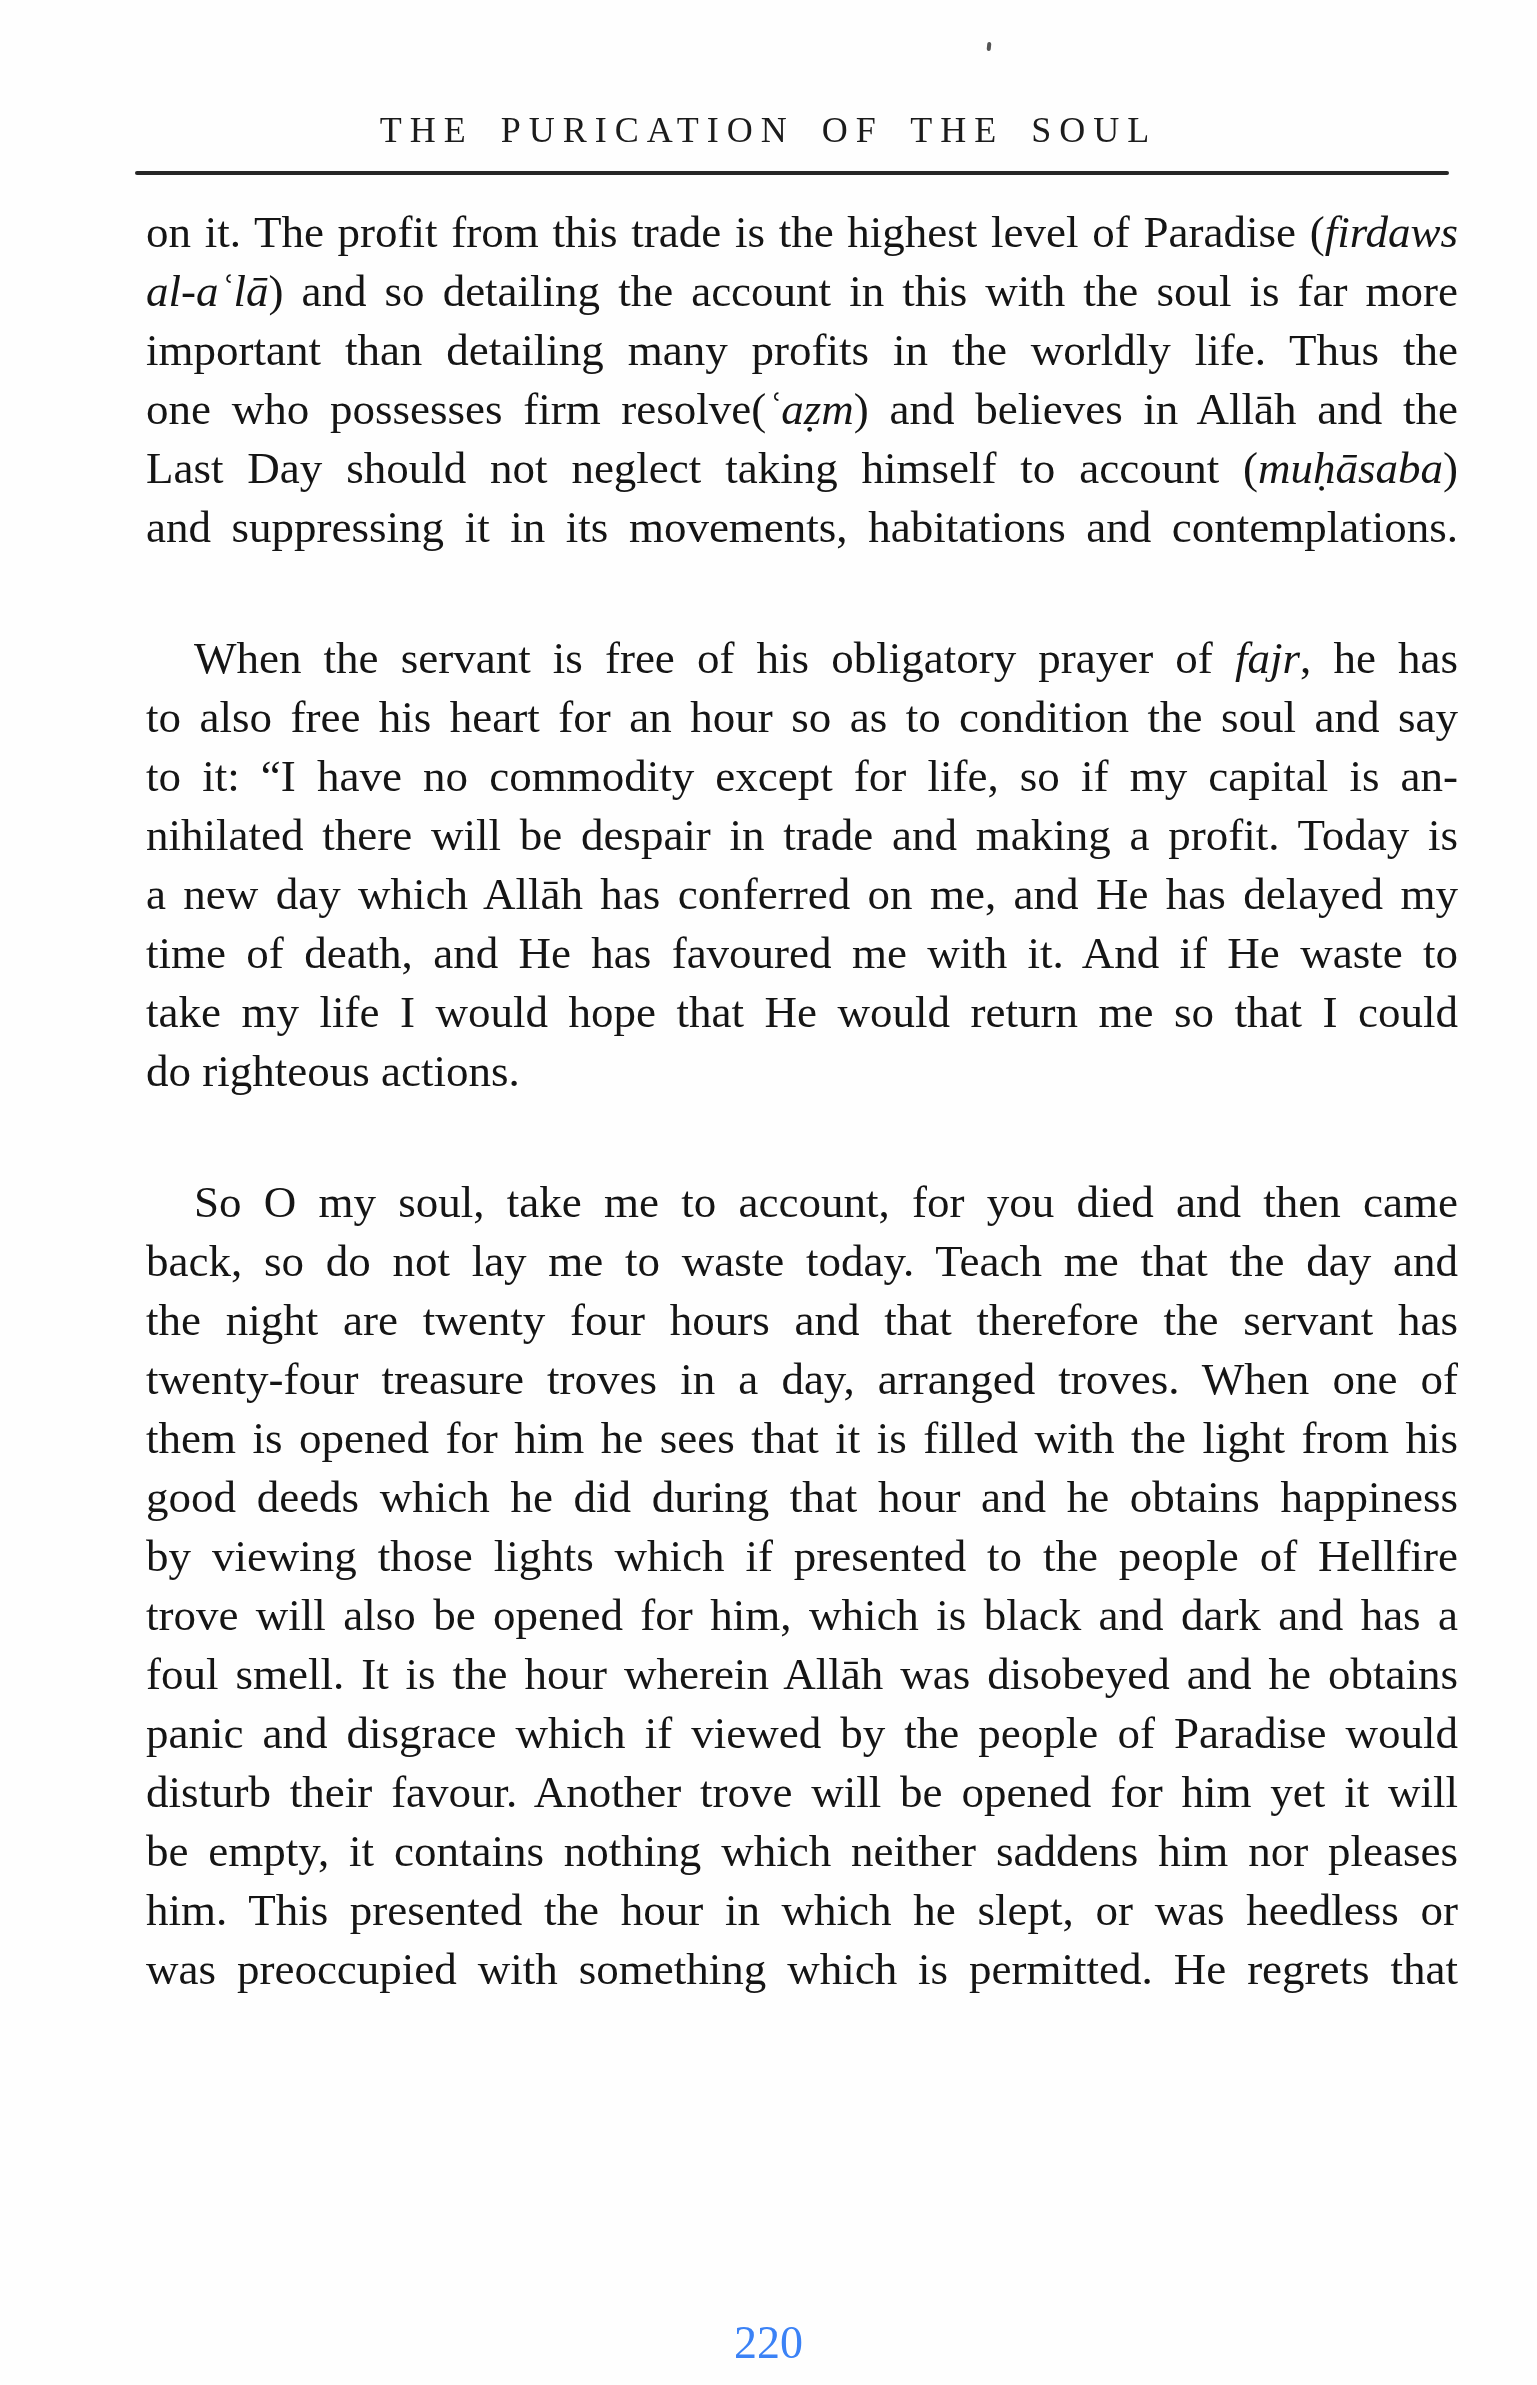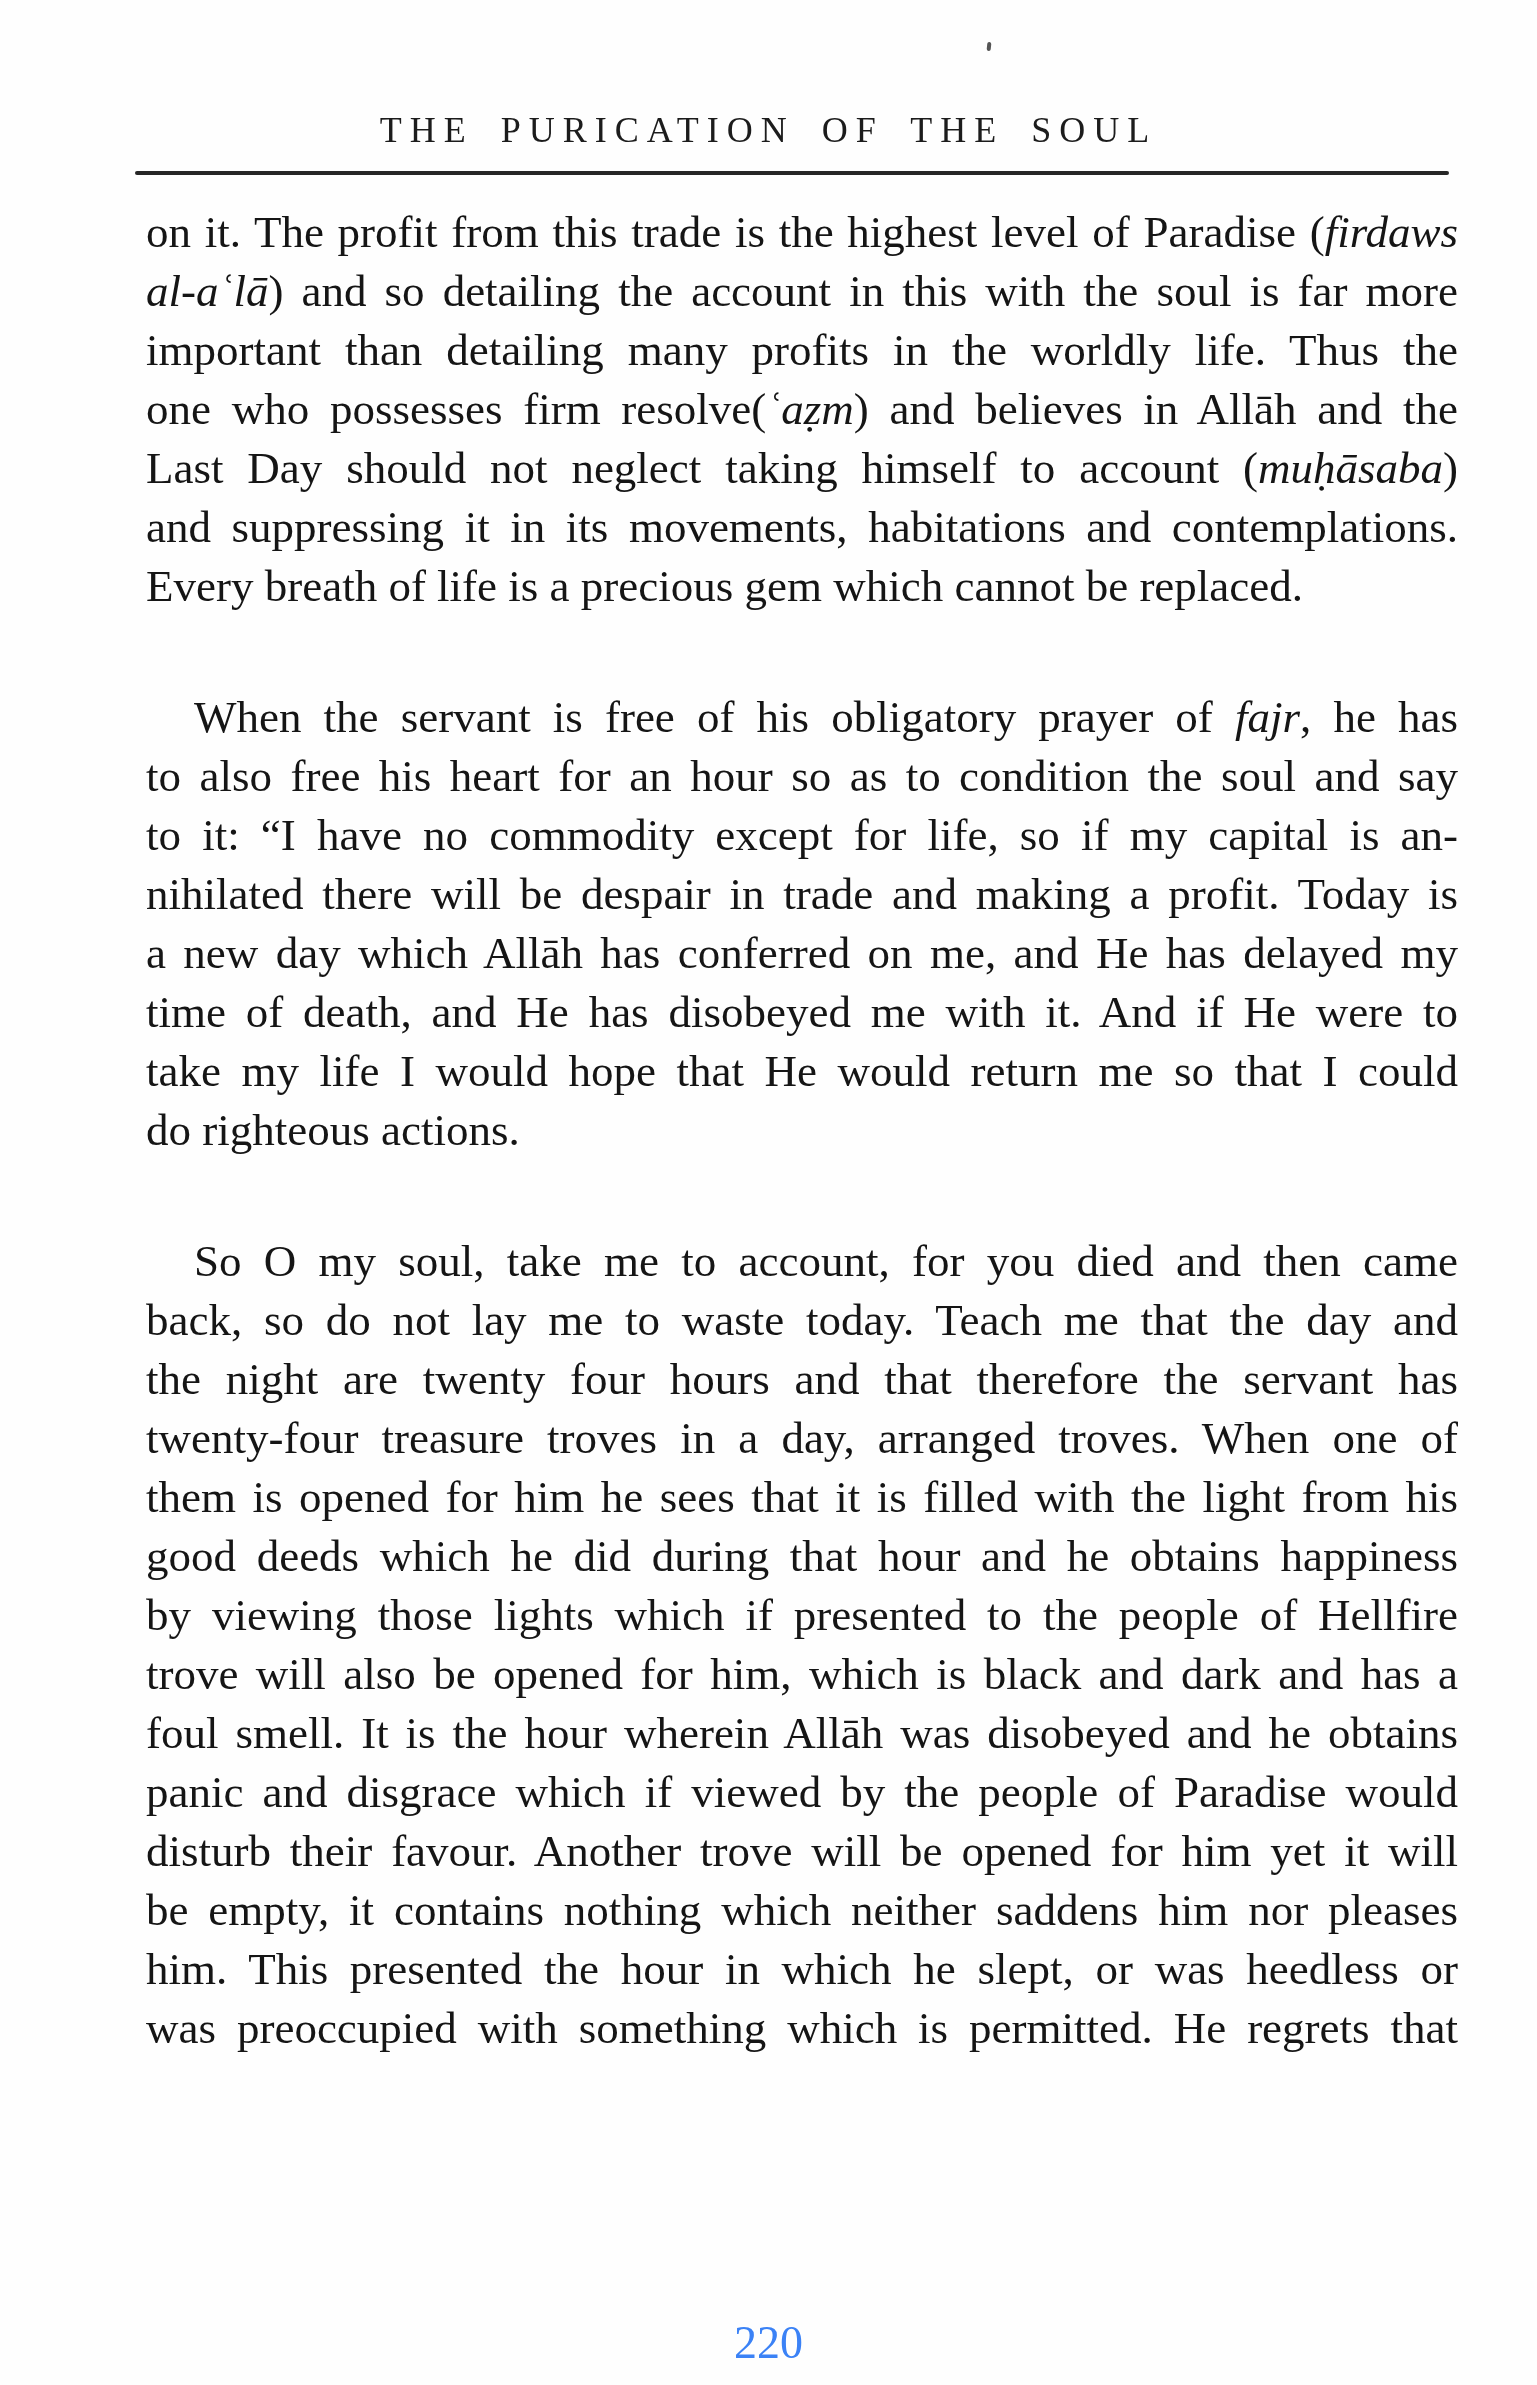--- a/index.html
+++ b/index.html
@@ -88,29 +88,28 @@
   <div class="header-rule"></div>
 
   <div class="body-text">
     <div class="para">
         <div class="line"><span>on it. The profit from this trade is the highest level of Paradise (</span><i>firdaws</i></div>
         <div class="line"><i>al-aʿlā</i><span>) and so detailing the account in this with the soul is far more</span></div>
         <div class="line"><span>important than detailing many profits in the worldly life. Thus the</span></div>
         <div class="line"><span>one who possesses firm resolve(</span><i>ʿaẓm</i><span>) and believes in Allāh and the</span></div>
         <div class="line"><span>Last Day should not neglect taking himself to account (</span><i>muḥāsaba</i><span>)</span></div>
         <div class="line"><span>and suppressing it in its movements, habitations and contemplations.</span></div>
-        <div class="line last"><span>Every breath of life is a precious gem which cannot be replaced.</span></div>
       </div>
     <div class="para">
         <div class="line indent"><span>When the servant is free of his obligatory prayer of </span><i>fajr</i><span>, he has</span></div>
         <div class="line"><span>to also free his heart for an hour so as to condition the soul and say</span></div>
         <div class="line"><span>to it: “I have no commodity except for life, so if my capital is an-</span></div>
         <div class="line"><span>nihilated there will be despair in trade and making a profit. Today is</span></div>
         <div class="line"><span>a new day which Allāh has conferred on me, and He has delayed my</span></div>
-        <div class="line"><span>time of death, and He has disobeyed me with it. And if He were to</span></div>
+        <div class="line"><span>time of death, and He has favoured me with it. And if He waste to</span></div>
         <div class="line"><span>take my life I would hope that He would return me so that I could</span></div>
         <div class="line last"><span>do righteous actions.</span></div>
       </div>
     <div class="para">
         <div class="line indent"><span>So O my soul, take me to account, for you died and then came</span></div>
         <div class="line"><span>back, so do not lay me to waste today. Teach me that the day and</span></div>
         <div class="line"><span>the night are twenty four hours and that therefore the servant has</span></div>
         <div class="line"><span>twenty-four treasure troves in a day, arranged troves. When one of</span></div>
         <div class="line"><span>them is opened for him he sees that it is filled with the light from his</span></div>
         <div class="line"><span>good deeds which he did during that hour and he obtains happiness</span></div>

